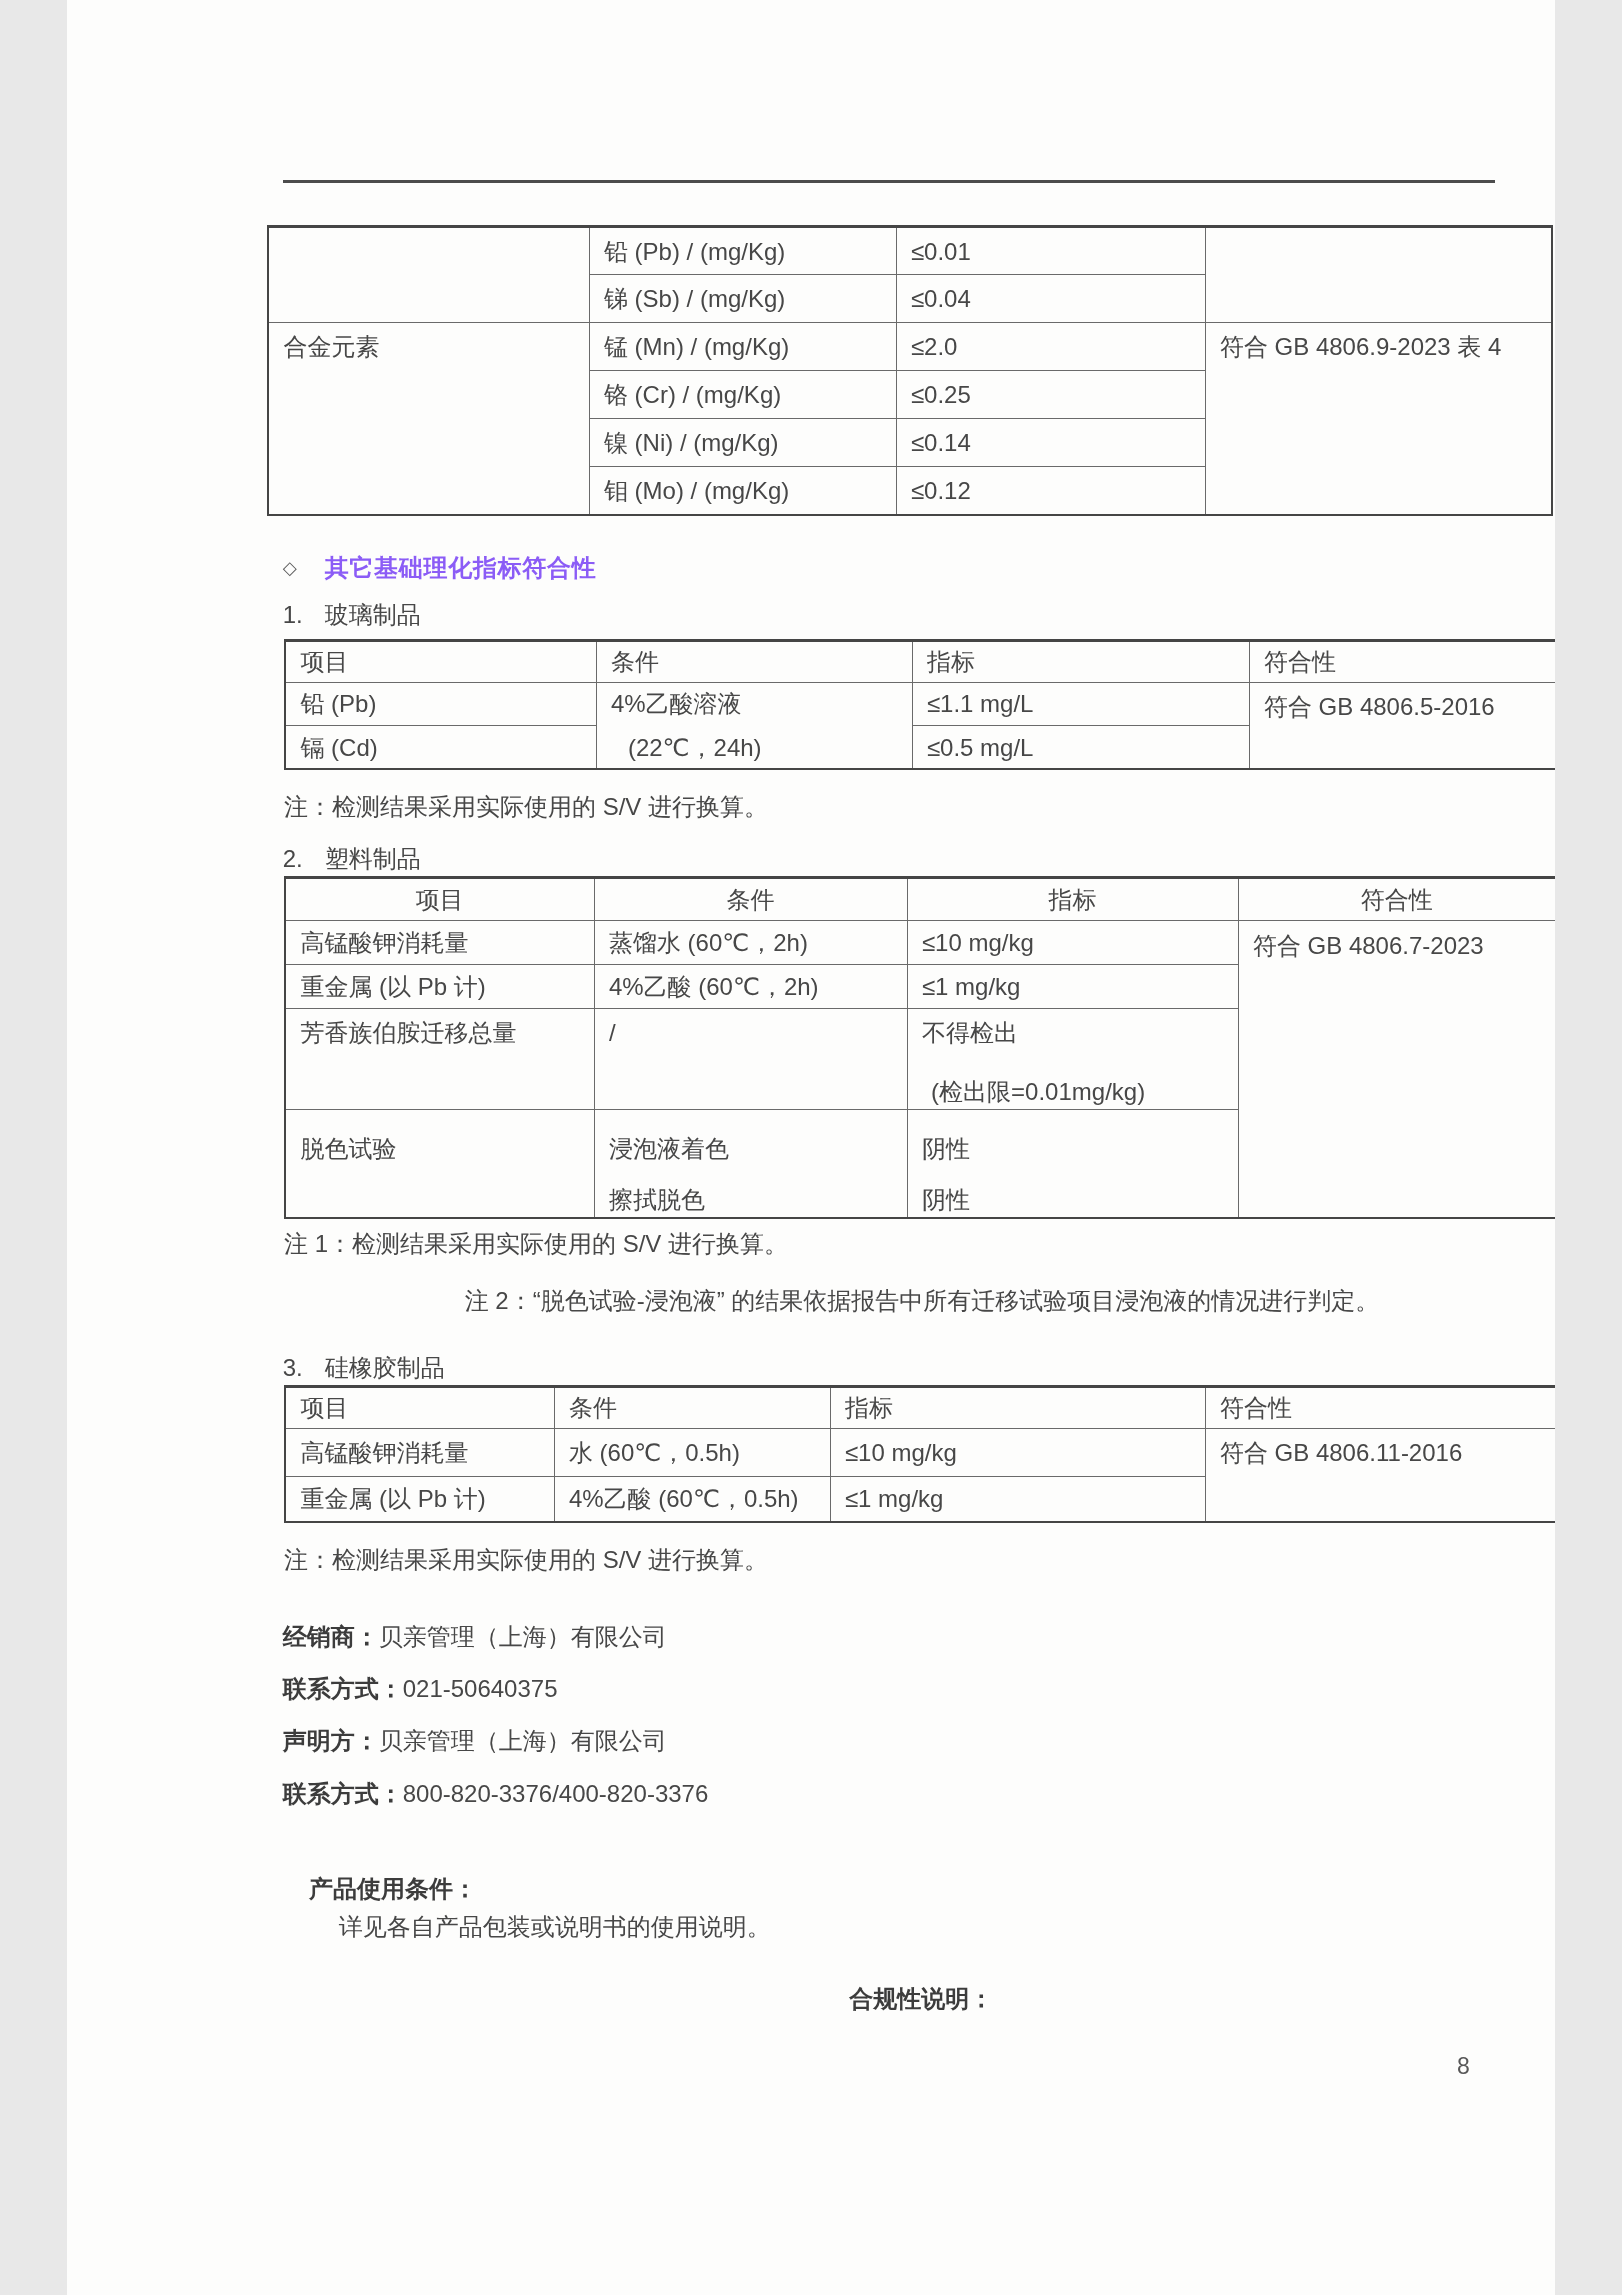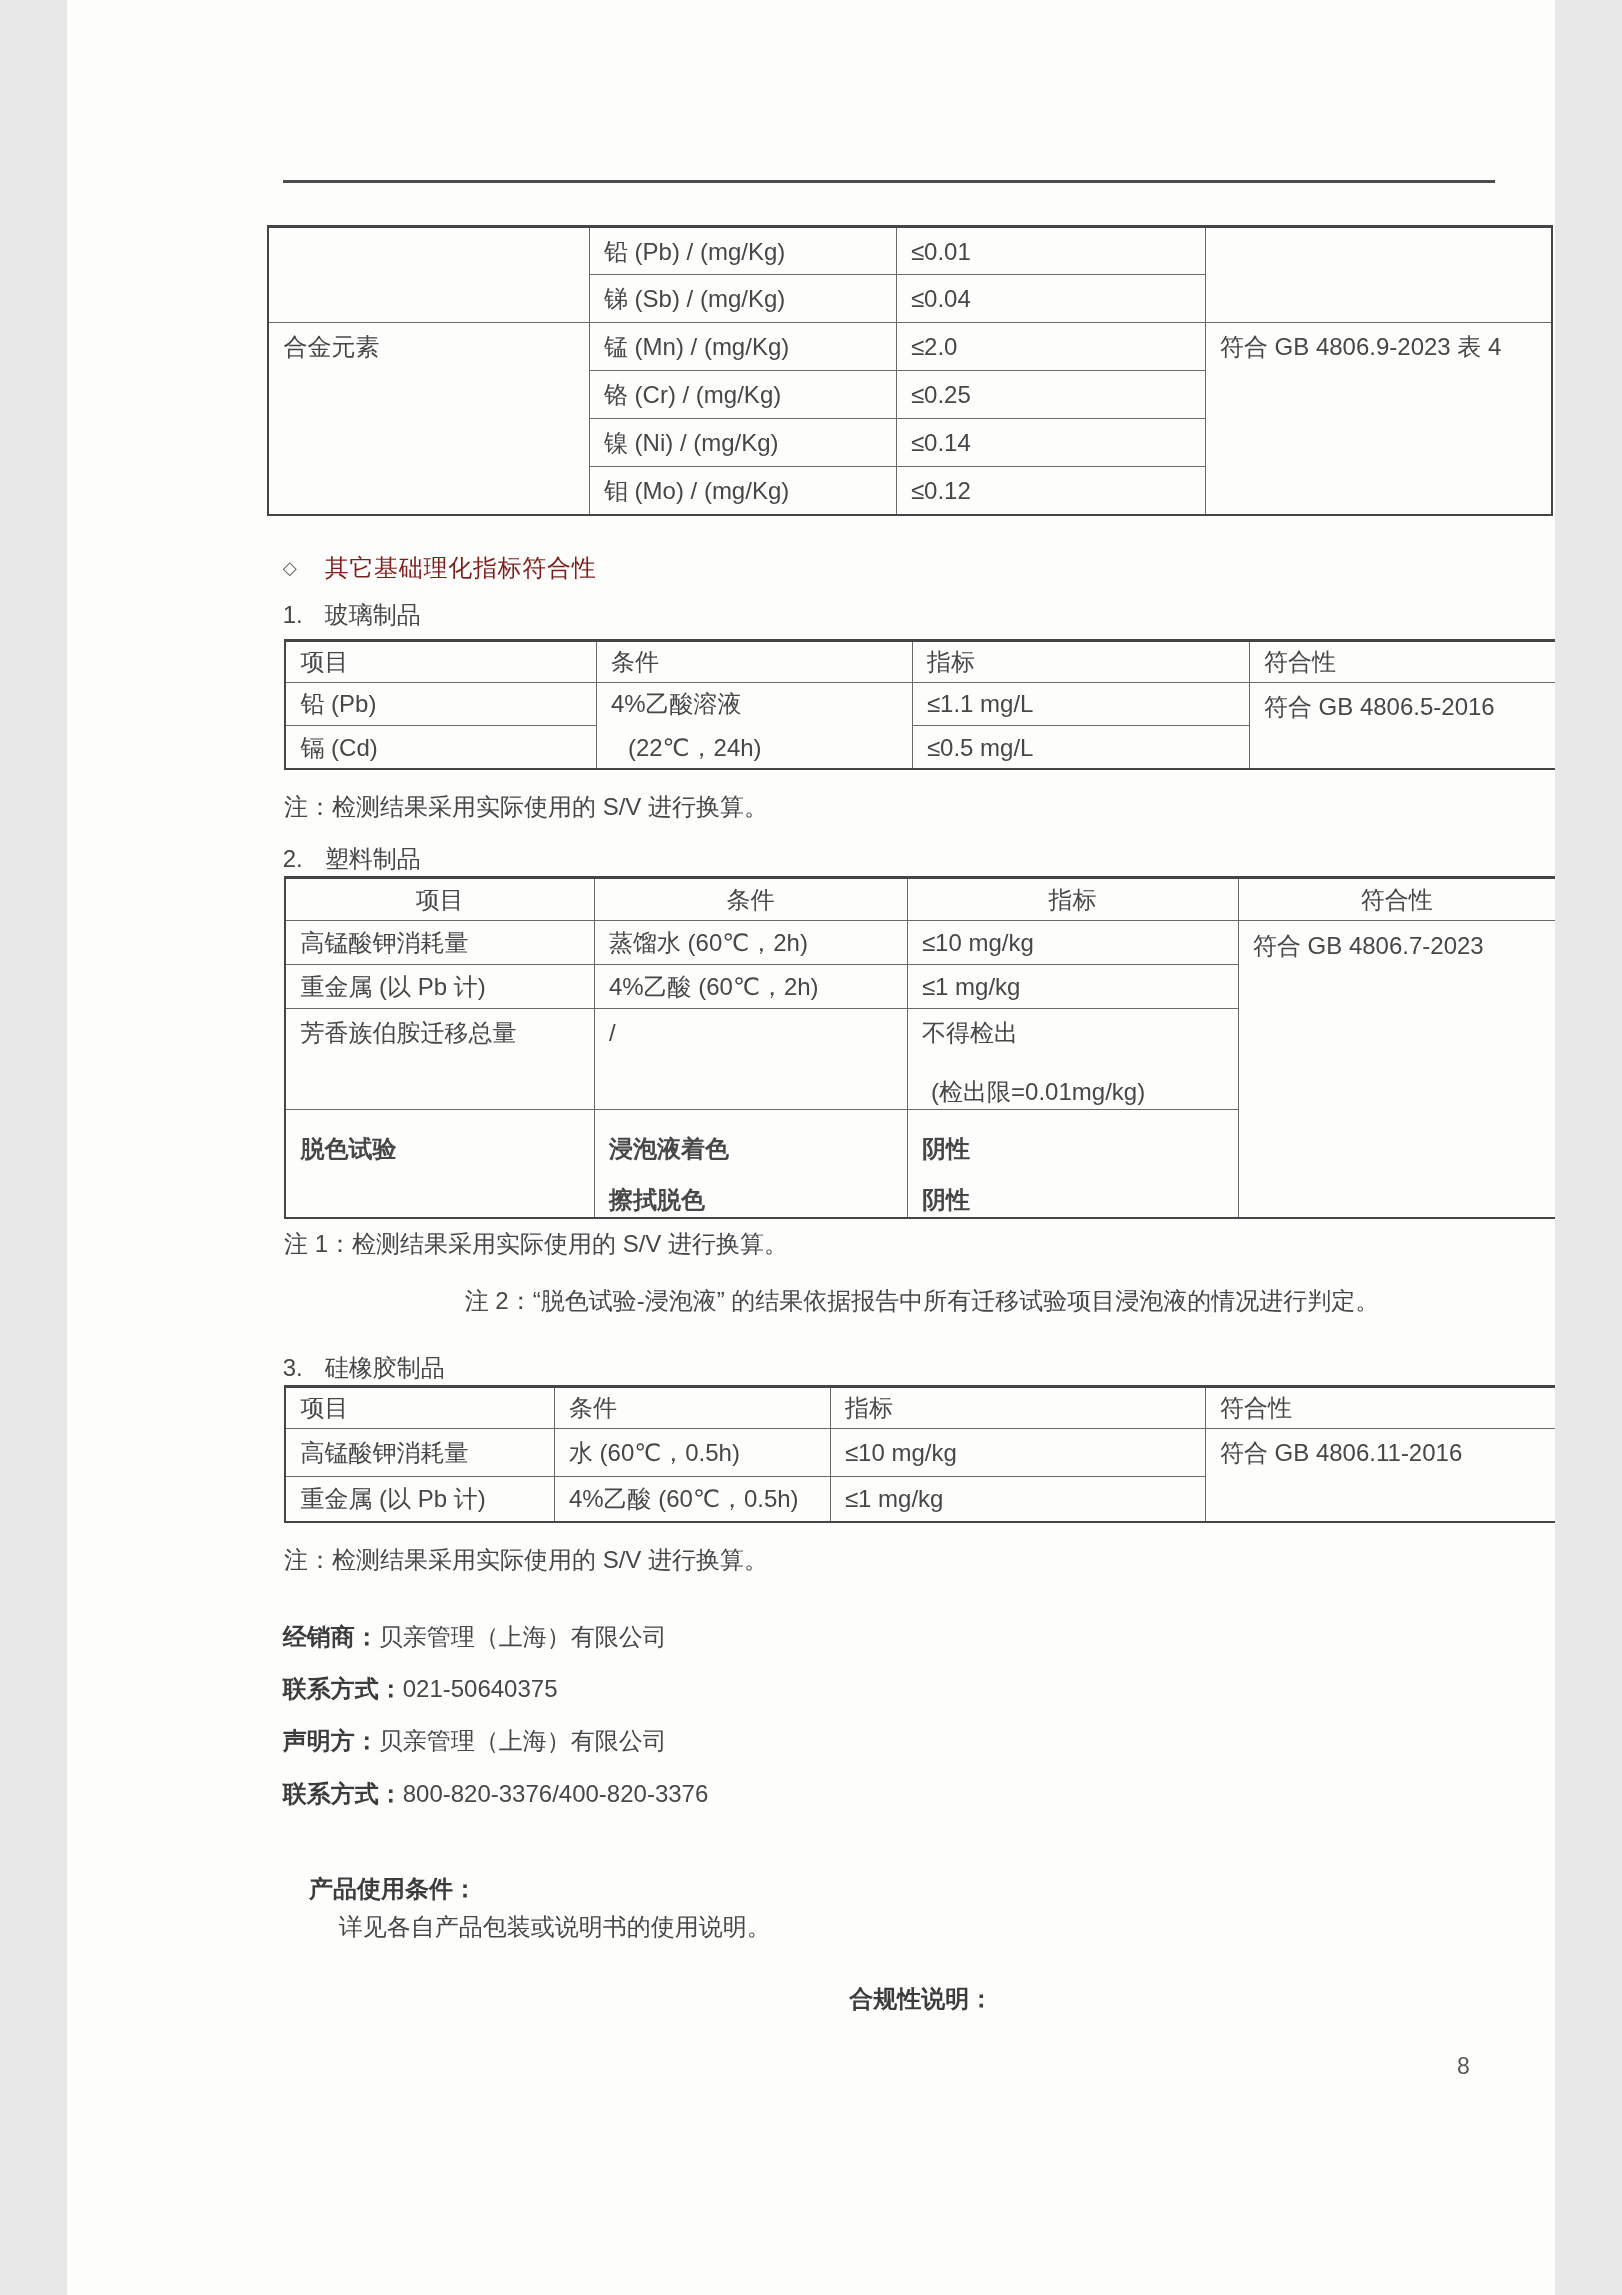--- a/index.html
+++ b/index.html
@@ -39,41 +39,41 @@
   .t4 { margin-left: 17px; width: 1271px; }
 
   .glass-t tr.hd { height: 42px; }
   .glass-t tr.r1 { height: 43px; }
   .glass-t tr.r2 { height: 44px; }
 
   .plastic-t tr.hd { height: 43px; }
   .plastic-t tr.r1 { height: 44px; }
   .plastic-t tr.r2 { height: 44px; }
   .plastic-t tr.r3 { height: 99px; }
-  .plastic-t tr.r4 { height: 99px; font-weight: bold; }
+  .plastic-t tr.r4 { height: 99px; }
   .plastic-t tr.hd td { text-align: center; }
 
   .sil-t tr.hd { height: 42px; }
   .sil-t tr.r1 { height: 48px; }
   .sil-t tr.r2 { height: 46px; }
 
   .ln { display: flex; align-items: center; }
   .lh52 { height: 34px; }
   .mt6  { margin-top: 3.9px; }
   .mt10 { margin-top: 6.5px; }
   .mt14 { margin-top: 9.2px; }
   .mt26 { margin-top: 17px; }
   .mt34 { margin-top: 22px; }
   .mt38 { margin-top: 25px; }
   .ind  { padding-left: 17px; }
   .ind2 { padding-left: 9.2px; }
 
   .h-line { margin: 35px 0 0 15.7px; display: flex; align-items: center; line-height: 34px; }
   .diamond { width: 42px; font-size: 18.3px; color: #5c5c5c; }
-  .h-text { font-weight: normal; color: #7f1d1d; letter-spacing: 0.7px; }
+  .h-text { font-weight: bold; color: #8b5cf6; letter-spacing: 0.7px; }
 
   .sec-line { margin: 13px 0 0 15.7px; display: flex; line-height: 34px; }
   .sec-no { width: 42px; }
 
   .mt-sec1 { margin-top: 13px; }
   .mt-sec2 { margin-top: 18.3px; }
   .mt-sec3 { margin-top: 33px; }
 
   .note { margin: 19.6px 0 0 17px; line-height: 34px; }
   .note-tight { margin-top: 7.8px; }

